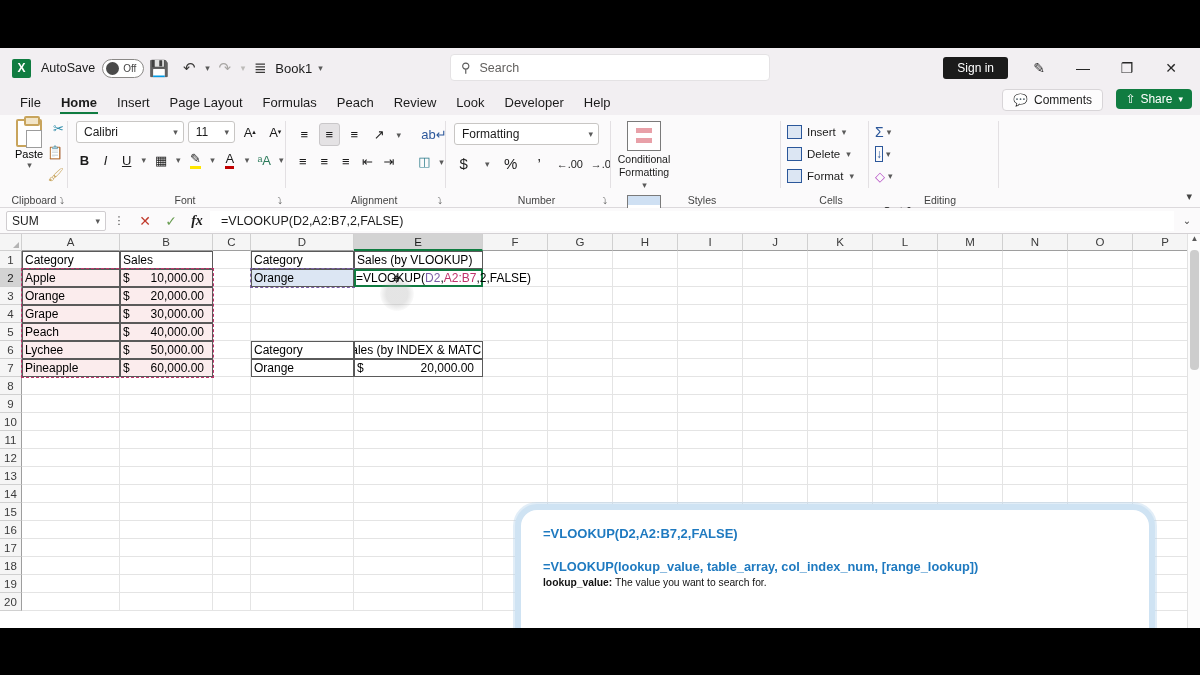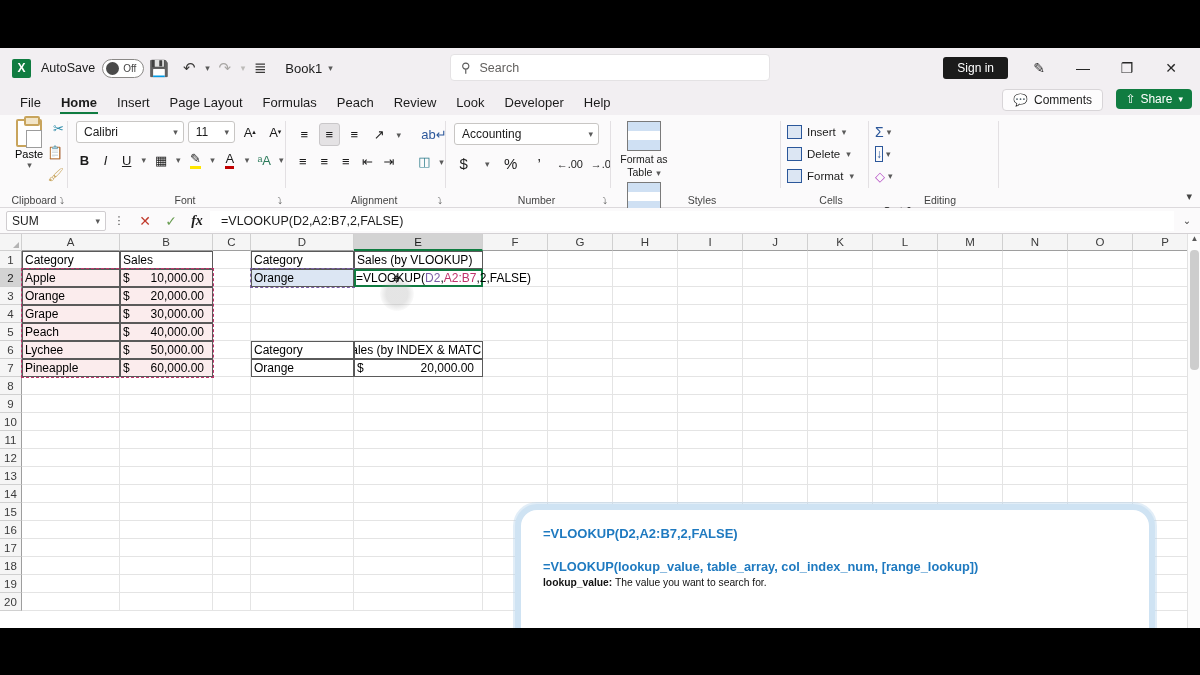--- a/index.html
+++ b/index.html
@@ -45,21 +45,21 @@
     background: #4a4a4a; margin-left: 3px;
   }
   .toggle .offtxt { font-size: 10px; color: #444; margin-left: 4px; }
   .tbicon {
     width: 30px; height: 28px; display:flex; align-items:center; justify-content:center;
     font-size: 15px; color: #3b3a39;
   }
   .tbicon.save { color: #b146c2; font-size: 16px; }
   .tbicon.dim { color: #a9a7a5; }
   .chev { font-size: 9px; color: #5a5a5a; margin-left: 1px; }
-  .booktitle { font-size: 13px; color: #1b1b1b; margin-left: 10px; }
+  .booktitle { font-size: 13px; color: #1b1b1b; }
   #searchbox {
     position: absolute; left: 450px; top: 6px; width: 320px; height: 27px;
     background: #fff; border: 1px solid #e4e2e4; border-radius: 4px;
     display: flex; align-items: center; padding-left: 10px;
   }
   #searchbox .sicon { font-size: 13px; color: #5a5a5a; margin-right: 9px; }
   #searchbox .stext { font-size: 12.5px; color: #63615f; }
   #signin {
     position: absolute; right: 192px; top: 9px;
     background: #1b1b1b; color: #fff; font-size: 12px;
@@ -448,36 +448,41 @@
         <div class="abtn">⇥</div>
         <div class="abtn" style="margin-left:14px; color:#2b7a8a">◫</div>
         <div class="fbtn small">▾</div>
       </div>
       <div class="glabel">Alignment</div>
       <div class="dlg">⤵</div>
     </div>
 
     <div class="rgroup sep" id="gNumber">
       <div class="numselect">
-        <span>Accounting</span>
+        <span>Formatting</span>
         <span class="chev">▾</span>
       </div>
       <div class="frow" style="margin-top:7px; gap:9px;">
         <div class="abtn" style="font-size:15px">$</div>
         <div class="fbtn small">▾</div>
         <div class="abtn" style="font-size:15px">%</div>
         <div class="abtn" style="font-size:15px">’</div>
         <div class="abtn" style="font-size:11px">←.00</div>
         <div class="abtn" style="font-size:11px">→.0</div>
       </div>
       <div class="glabel">Number</div>
       <div class="dlg">⤵</div>
     </div>
 
     <div class="rgroup sep" id="gStyles">
+      <div class="stylebtn">
+        <div class="stylebox cf"></div>
+        <span>Conditional Formatting</span>
+        <span class="chev">▾</span>
+      </div>
       <div class="stylebtn">
         <div class="stylebox"></div>
         <span>Format as Table</span>
         <span class="chev">▾</span>
       </div>
       <div class="stylebtn">
         <div class="stylebox"></div>
         <span>Cell Styles</span>
         <span class="chev">▾</span>
       </div>

